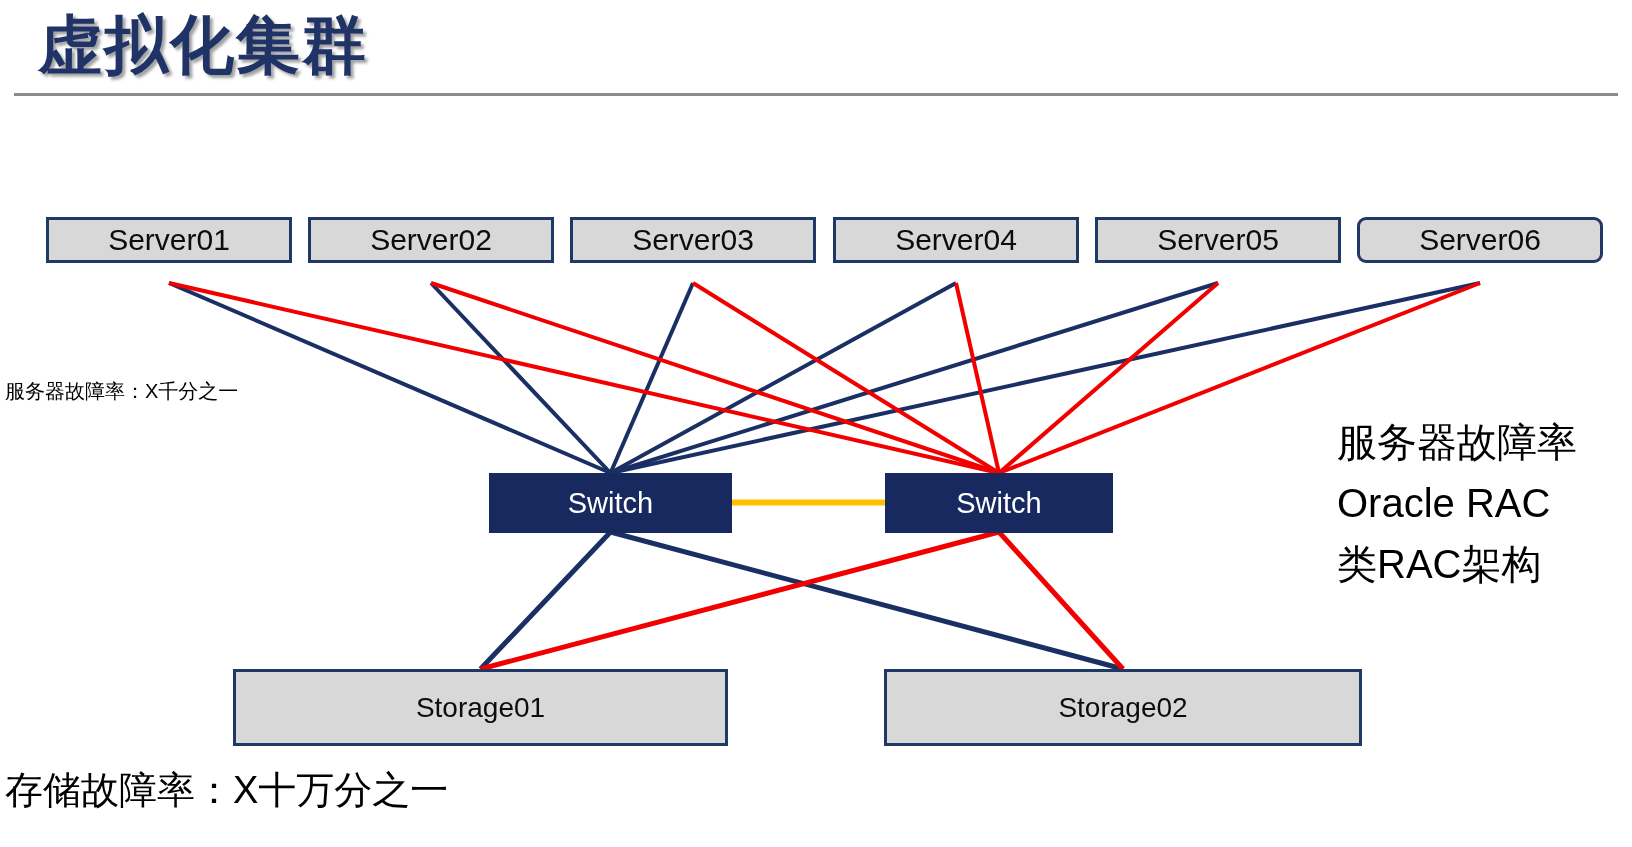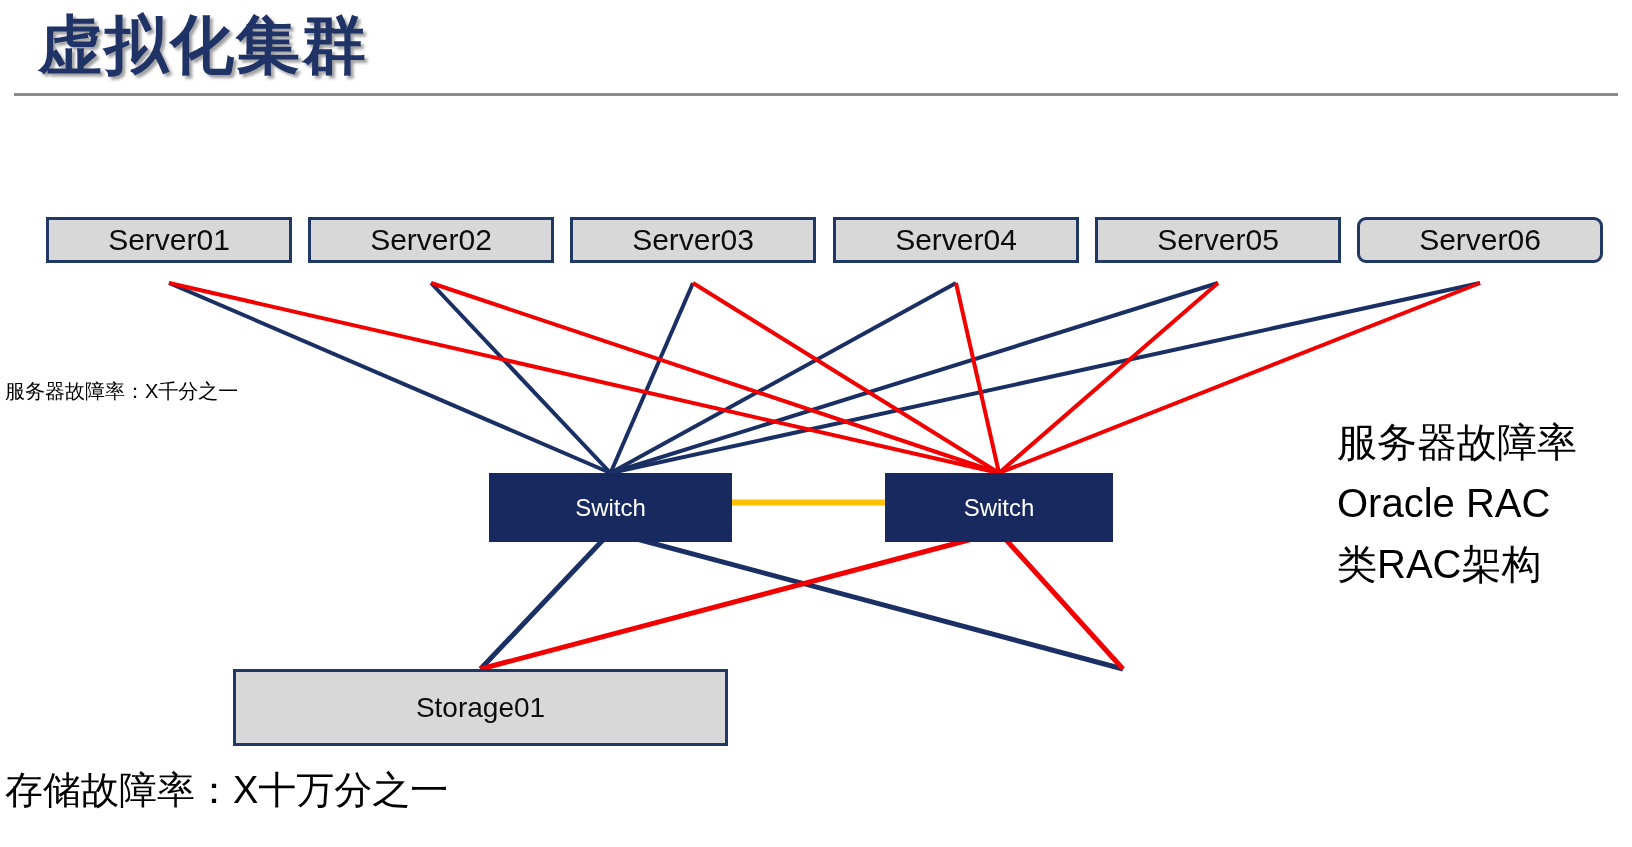--- a/index.html
+++ b/index.html
@@ -36,23 +36,23 @@
     background:#d8d8d8;border:3px solid #1f3864;
     font-size:30px;color:#0c0c0c;
   }
   #server01{left:46px;}
   #server02{left:308px;}
   #server03{left:570px;}
   #server04{left:833px;}
   #server05{left:1095px;}
   #server06{left:1357px;border-radius:9px;}
   .switch{
-    height:69px;top:473px;
+    height:60px;top:473px;
     background:#17295e;
-    font-size:24px;color:#ffffff;
+    font-size:29px;color:#ffffff;
   }
   #switch-left{left:489px;width:243px;}
   #switch-right{left:885px;width:228px;}
   .storage{
     height:77px;top:669px;
     background:#d8d8d8;border:3px solid #1f3864;
     font-size:28px;color:#0c0c0c;
   }
   #storage01{left:233px;width:495px;}
   #storage02{left:884px;width:478px;}
@@ -118,20 +118,23 @@
   <div class="node switch" id="switch-left">
     <span>Switch</span>
   </div>
   <div class="node switch" id="switch-right">
     <span>Switch</span>
   </div>
 
   <div class="node storage" id="storage01">
     <span>Storage01</span>
   </div>
+  <div class="node storage" id="storage02">
+    <span>Storage02</span>
+  </div>
 
   <div class="note note-server-rate">服务器故障率：X千分之一</div>
   <div class="note note-storage-rate">存储故障率：X十万分之一</div>
 
   <div class="note note-cluster">
     <div>服务器故障率</div>
     <div>Oracle RAC</div>
     <div>类RAC架构</div>
   </div>
 

